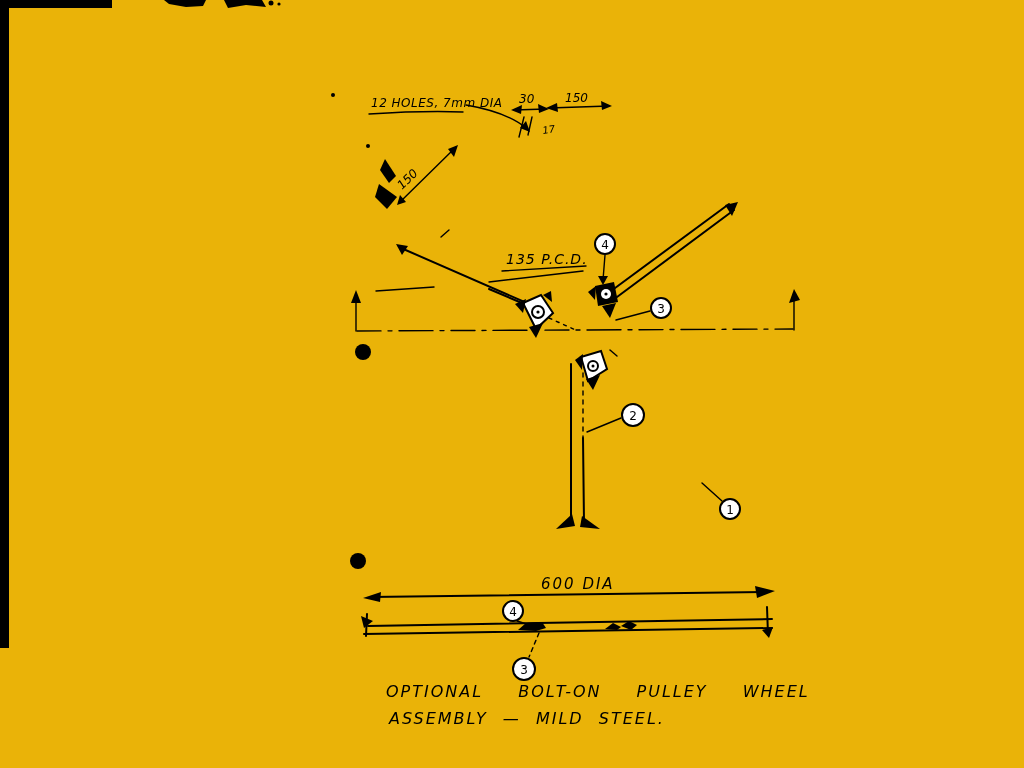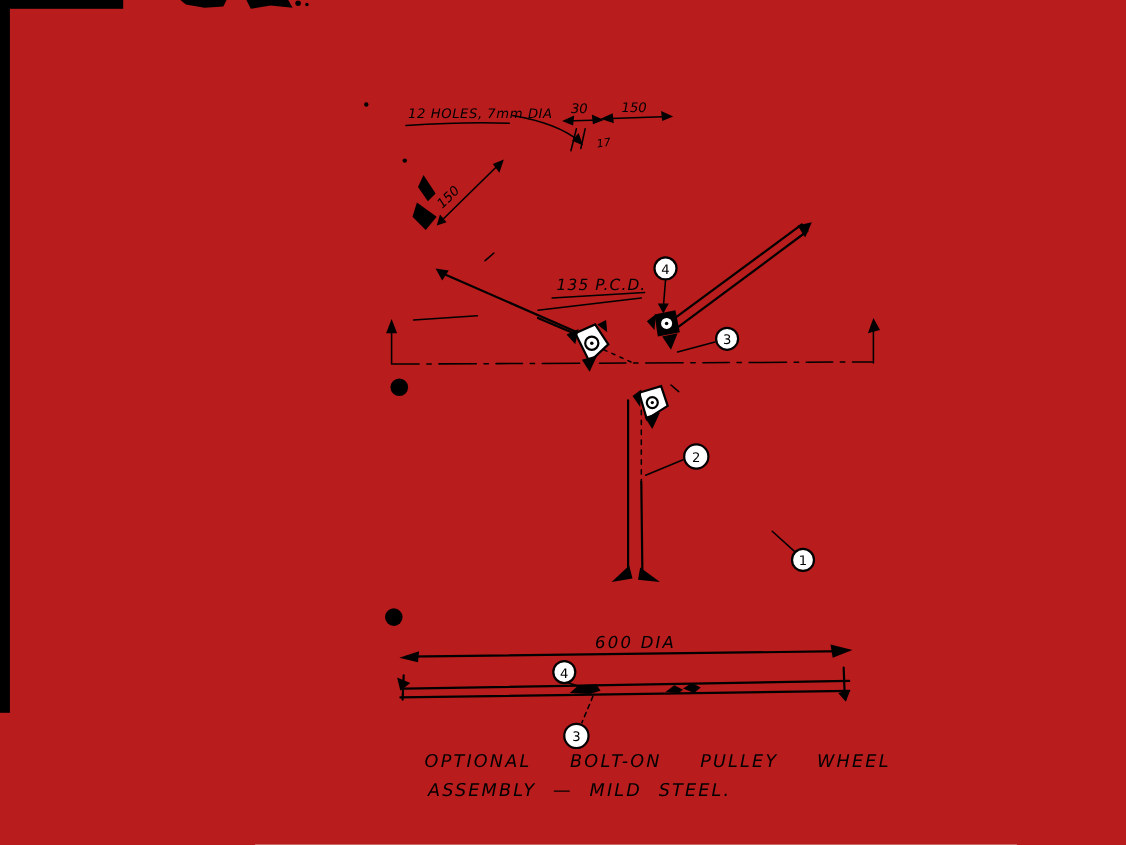--- a/index.html
+++ b/index.html
@@ -1,19 +1,19 @@
 <!DOCTYPE html>
 <html><head>
 <meta charset="utf-8">
 <style>
   html,body{margin:0;padding:0;background:#e8e8e8;}
   .page{
     position:relative;
     width:1024px;height:768px;
-    background:#b91c1c;
+    background:#eab308;
     overflow:hidden;
     font-family:"DejaVu Sans", sans-serif;
   }
   svg{position:absolute;left:0;top:0;}
   .stroke{stroke:#000;fill:none;stroke-width:2;stroke-linecap:round;stroke-linejoin:round;}
   .thin{stroke-width:1.4;}
   .fill{fill:#000;stroke:none;}
   .balloon{fill:#fff;stroke:#000;stroke-width:2;}
   .hw{
     font-family:"DejaVu Sans", sans-serif;

